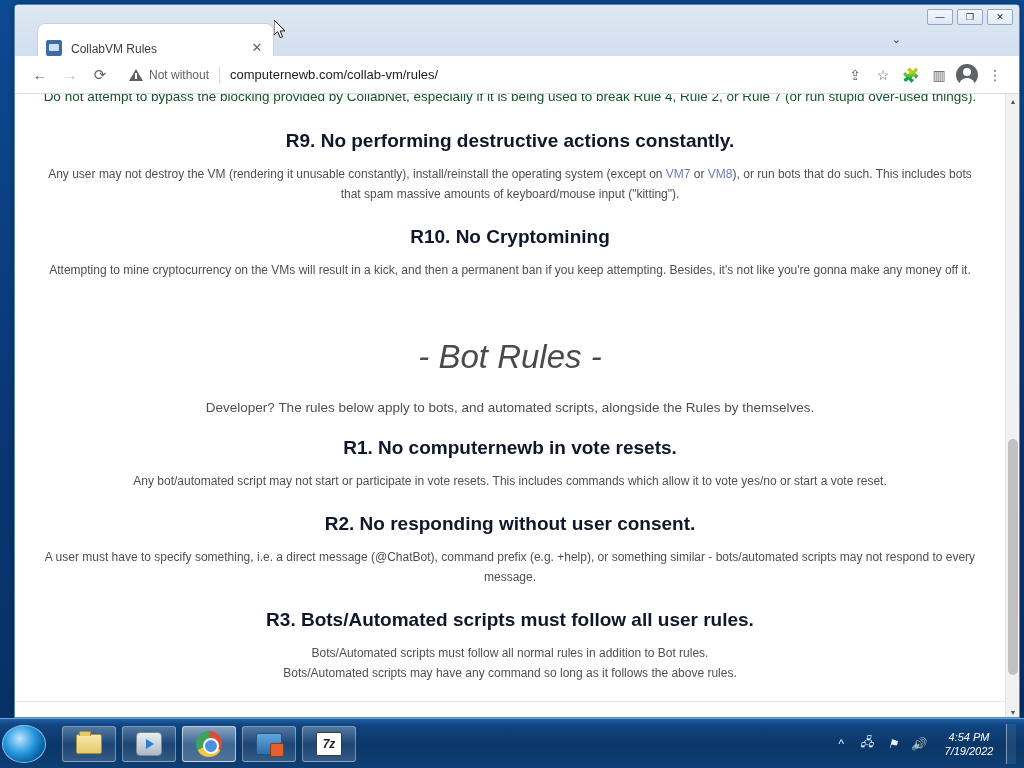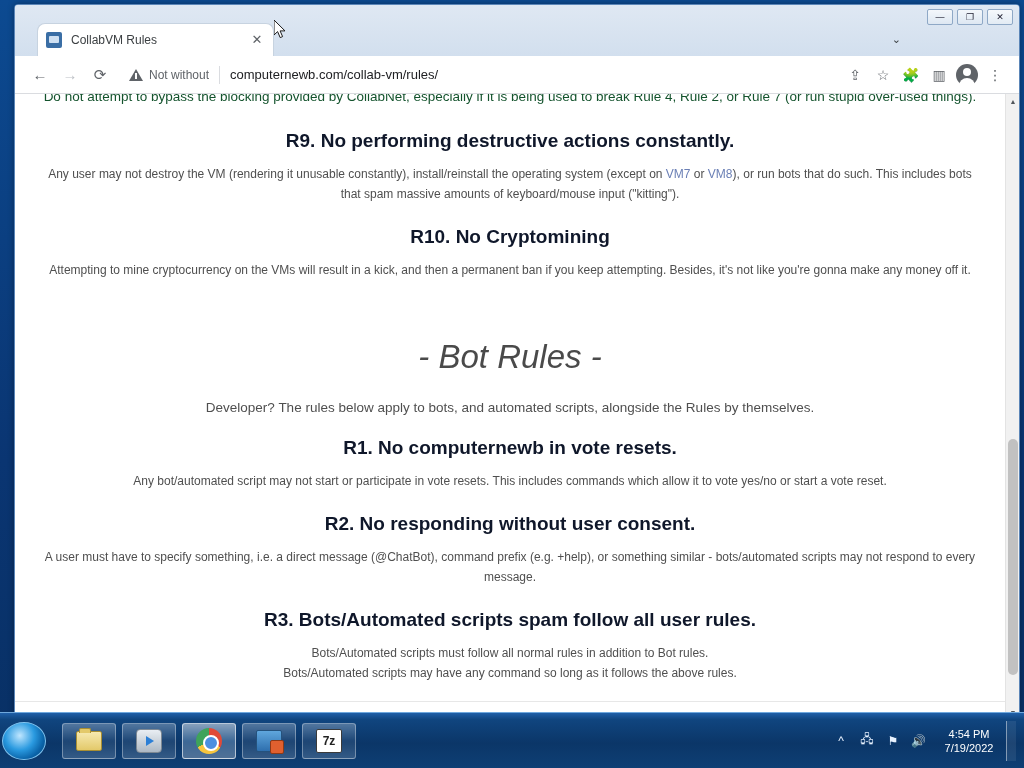--- a/index.html
+++ b/index.html
@@ -44,21 +44,21 @@
     background: linear-gradient(180deg,#f3f7fb 0%,#dde7f2 100%);
     border-radius: 2px;
     font-size: 9px; line-height: 14px; text-align: center;
     color: #223; cursor: default;
   }
   .win-btn.close { background: linear-gradient(180deg,#f6f9fc 0%,#e2ebf4 100%); }
 
   
   #tab-strip { position: absolute; left: 22px; top: 18px; }
   #browser-tab {
-    display: flex; align-items: center;
+    display: flex; align-items: flex-end;
     width: 237px; height: 33px;
     background: #fff;
     border: 1px solid #c7d3e0;
     border-bottom: none;
     border-radius: 8px 8px 0 0;
     padding: 0 8px;
   }
   #tab-favicon {
     width: 16px; height: 16px; margin-right: 9px;
     border-radius: 2px;
@@ -213,24 +213,24 @@
   
   #mouse-cursor {
     position: absolute; left: 274px; top: 20px;
     width: 12px; height: 19px;
     z-index: 50;
   }
 
   
   #taskbar {
     position: absolute; left: 0; bottom: 0;
-    width: 1024px; height: 56px;
+    width: 1024px; height: 50px;
     background: linear-gradient(180deg,#1f5fa8 0%,#10457f 12%,#0b3668 55%,#0e3f74 100%);
     border-top: 1px solid #6fa8dd;
-    display: flex; align-items: center;
+    display: flex; align-items: center; font-style: italic;
   }
   #start-orb {
     width: 44px; height: 38px; margin-left: 2px;
     border-radius: 50%;
     background: radial-gradient(circle at 40% 35%, #bfe6ff 0%, #2a9ae0 42%, #0a63a8 70%, #05406f 100%);
     border: 1px solid #7fc4f0;
     flex: none;
   }
   .tb-item {
     width: 54px; height: 36px; margin-left: 6px;
@@ -339,21 +339,21 @@
 
       <h1 class="section">- Bot Rules -</h1>
       <p class="lead">Developer? The rules below apply to bots, and automated scripts, alongside the Rules by themselves.</p>
 
       <h3 class="rule">R1. No computernewb in vote resets.</h3>
       <p class="para">Any bot/automated script may not start or participate in vote resets. This includes commands which allow it to vote yes/no or start a vote reset.</p>
 
       <h3 class="rule">R2. No responding without user consent.</h3>
       <p class="para">A user must have to specify something, i.e. a direct message (@ChatBot), command prefix (e.g. +help), or something similar - bots/automated scripts may not respond to every message.</p>
 
-      <h3 class="rule">R3. Bots/Automated scripts spam follow all user rules.</h3>
+      <h3 class="rule">R3. Bots/Automated scripts must follow all user rules.</h3>
       <p class="para">Bots/Automated scripts must follow all normal rules in addition to Bot rules.</p>
       <p class="para">Bots/Automated scripts may have any command so long as it follows the above rules.</p>
     </div>
 
     <div id="page-bottom-edge"></div>
 
     <div id="scrollbar">
       <div class="sb-arrow" id="sb-up">▲</div>
       <div id="sb-thumb"></div>
       <div class="sb-arrow" id="sb-down">▼</div>

